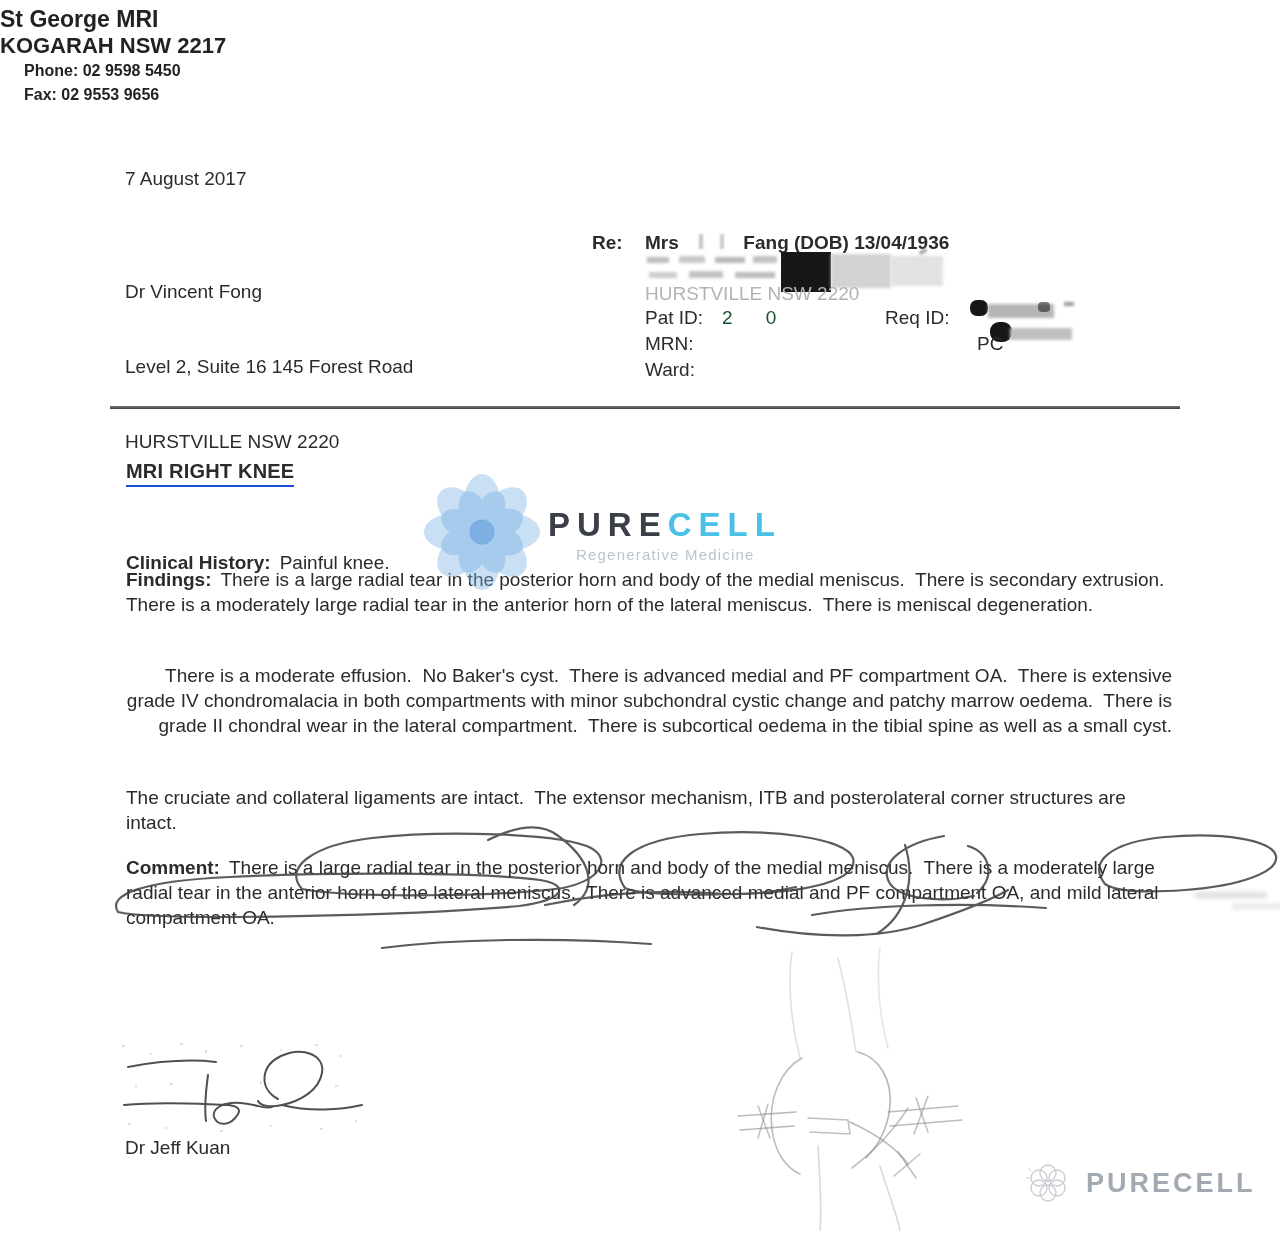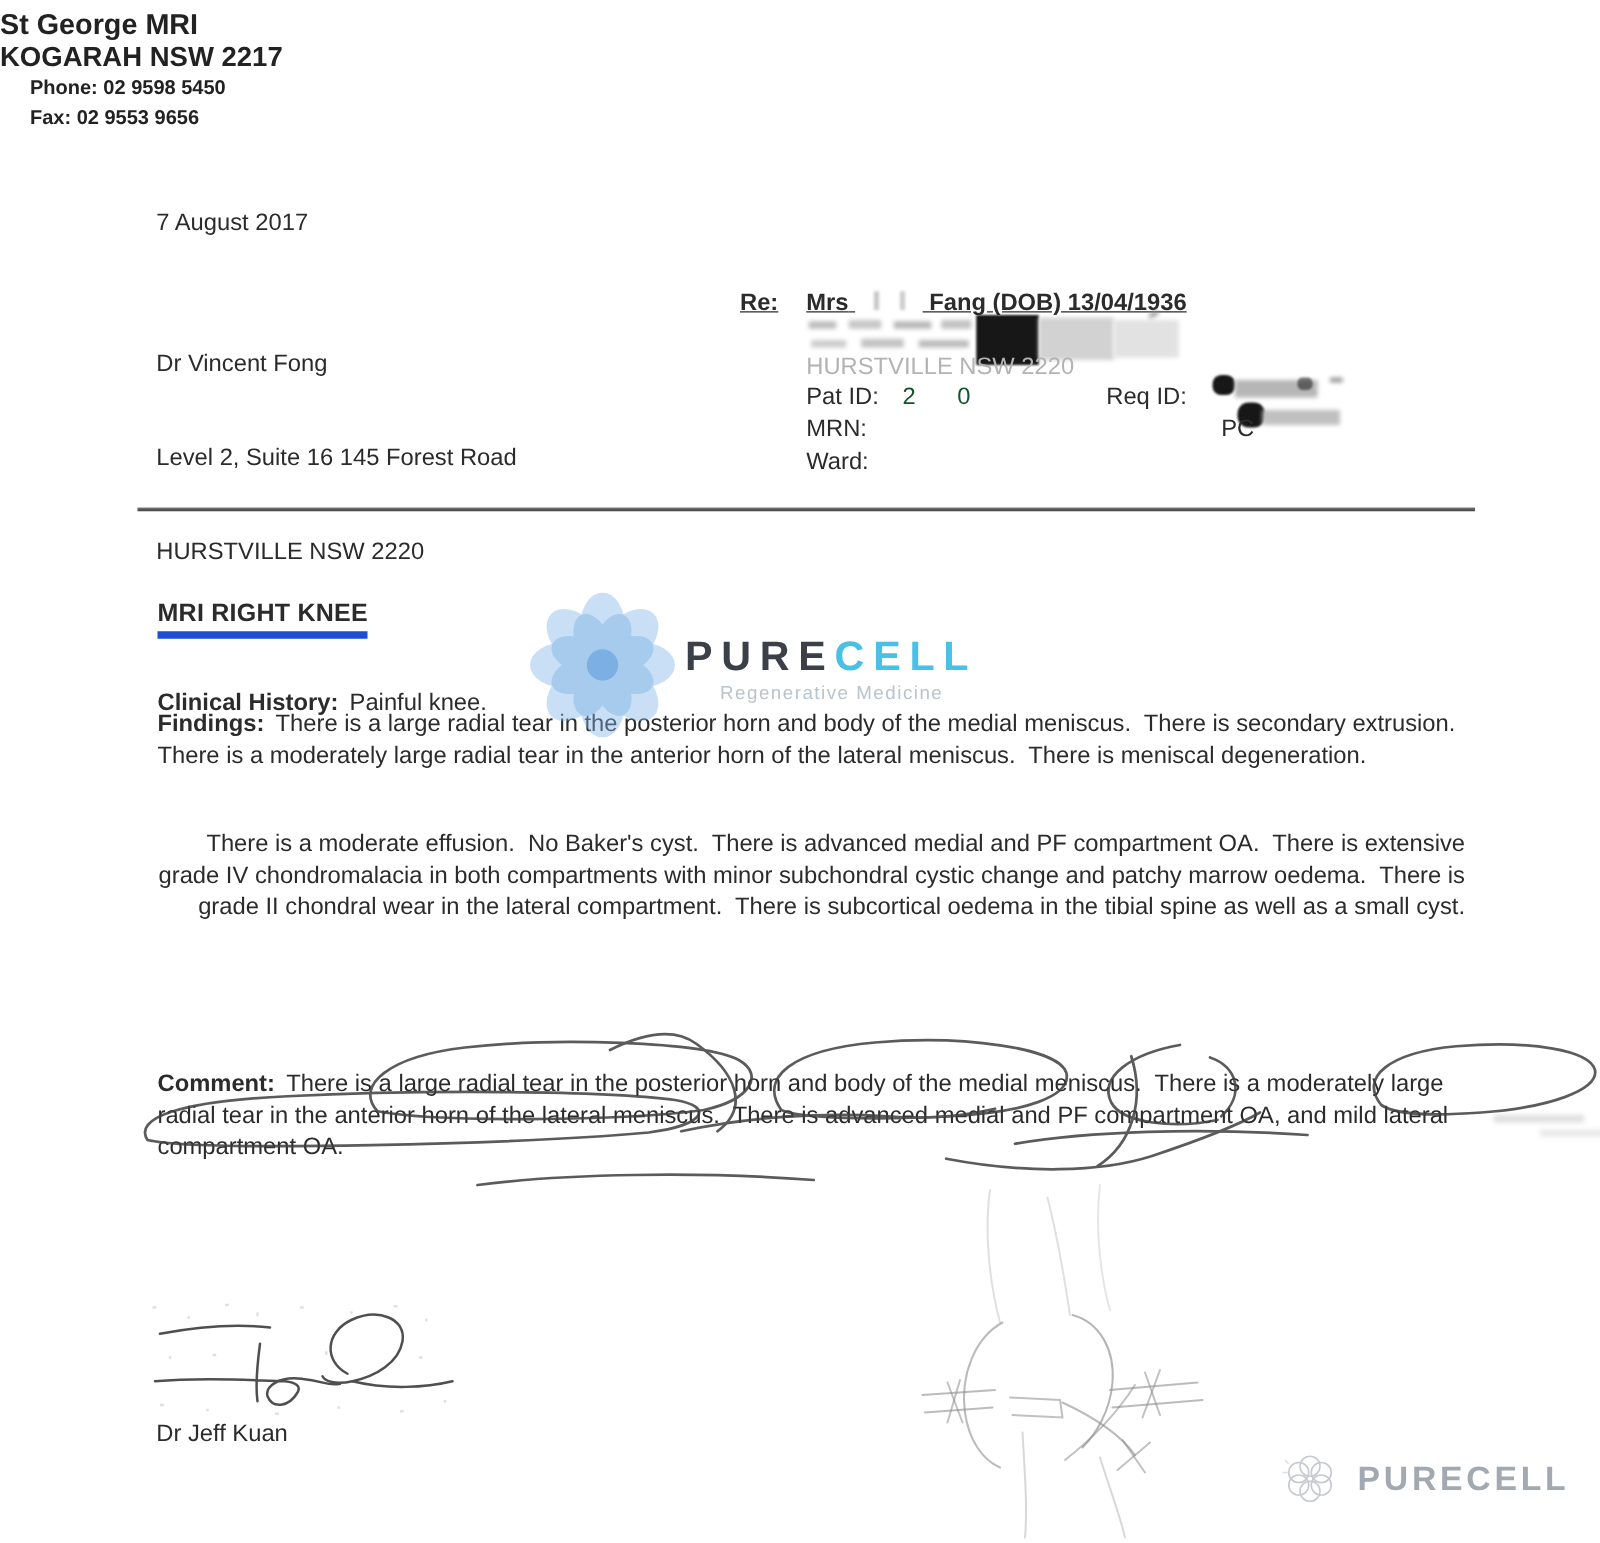--- a/index.html
+++ b/index.html
@@ -9,25 +9,25 @@
     color:#2b2b2b;overflow:hidden;
   }
   .abs{position:absolute;}
   
   .letterhead{left:0;top:6px;width:1280px;text-align:left;font-weight:bold;color:#222;}
   .letterhead .l1{font-size:23px;line-height:27px;}
   .letterhead .l2{font-size:22px;line-height:26px;}
   .letterhead .l3{font-size:16px;line-height:24px;padding-left:24px;}
   
   .t{font-size:19px;line-height:25px;white-space:pre-wrap;}
-  .b{font-weight:bold;text-decoration:underline;}
+  .b{font-weight:bold;}
   .lbl{font-weight:bold;margin-right:9px;}
   .para{margin:0;font-size:19px;line-height:25px;white-space:pre-wrap;}
   .rule{left:110px;top:406px;width:1070px;height:3px;background:linear-gradient(180deg,#7a7a7a,#3e3e3e);}
-  .report-title{left:126px;top:480px;font-size:20px;font-weight:bold;border-bottom:6px solid #1d4ed8;padding-bottom:2px;letter-spacing:.2px;}
+  .report-title{left:126px;top:460px;font-size:20px;font-weight:bold;border-bottom:2px solid #1d4ed8;padding-bottom:2px;letter-spacing:.2px;}
   
   .faint{color:#b3b3b3;filter:blur(.5px);}
   .faint-digits{color:#14532d;filter:blur(.6px);letter-spacing:14px;}
   .name-redact{display:inline-block;width:54px;height:15px;vertical-align:baseline;
     background:linear-gradient(90deg,transparent 0 28%,#c6c6c6 28% 35%,transparent 35% 66%,#cccccc 66% 74%,transparent 74%);
     filter:blur(1.2px);}
   .smudge{position:absolute;filter:blur(1.6px);}
   .blk{position:absolute;background:#171717;filter:blur(.7px);}
   
   .wordmark{left:548px;top:506px;font-size:33px;font-weight:700;letter-spacing:7px;white-space:nowrap;}
@@ -105,20 +105,23 @@
   </div>
 
   <div class="abs" style="left:126px;top:567px;width:1046px;">
     <p class="para"><span class="lbl">Findings:</span><span>There is a large radial tear in the posterior horn and body of the medial meniscus.  There is secondary extrusion.  There is a moderately large radial tear in the anterior horn of the lateral meniscus.  There is meniscal degeneration.</span></p>
   </div>
 
   <div class="abs" style="left:126px;top:663px;width:1046px;text-align:right;">
     <p class="para">There is a moderate effusion.  No Baker's cyst.  There is advanced medial and PF compartment OA.  There is extensive grade IV chondromalacia in both compartments with minor subchondral cystic change and patchy marrow oedema.  There is grade II chondral wear in the lateral compartment.  There is subcortical oedema in the tibial spine as well as a small cyst.</p>
   </div>
 
+  <div class="abs" style="left:126px;top:785px;width:1046px;">
+    <p class="para">The cruciate and collateral ligaments are intact.  The extensor mechanism, ITB and posterolateral corner structures are intact.</p>
+  </div>
 
   <div class="abs" style="left:126px;top:855px;width:1040px;">
     <p class="para"><span class="lbl">Comment:</span><span>There is a large radial tear in the posterior horn and body of the medial meniscus.  There is a moderately large radial tear in the anterior horn of the lateral meniscus.  There is advanced medial and PF compartment OA, and mild lateral compartment OA.</span></p>
   </div>
 
   <svg class="abs no-ptr" style="left:424px;top:474px;" width="116" height="116" viewBox="0 0 120 120">
     <g>
       <g fill="#7db4e6" opacity="0.42">
         <ellipse cx="60" cy="30" rx="19" ry="30"></ellipse>
         <ellipse cx="60" cy="30" rx="19" ry="30" transform="rotate(45 60 60)"></ellipse>

